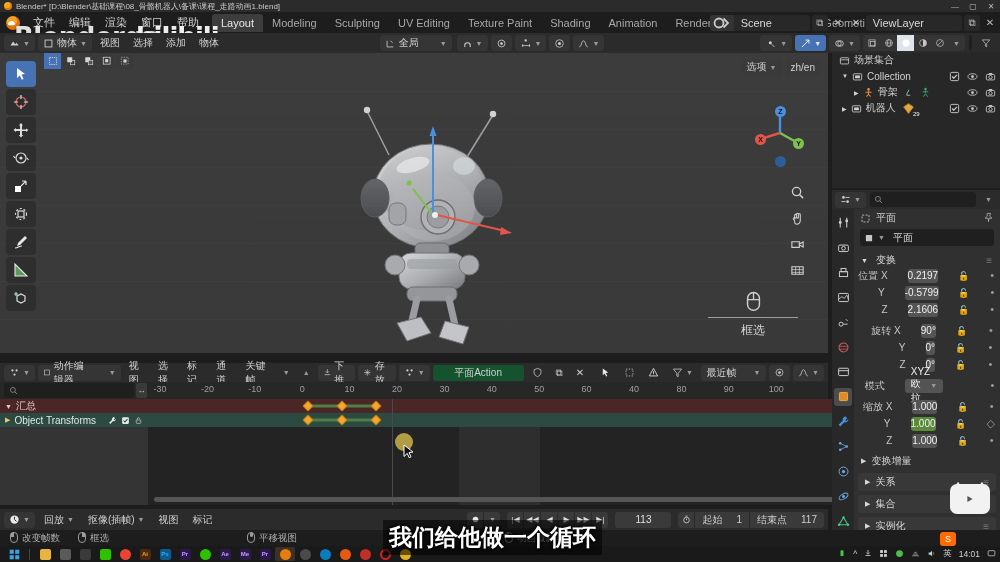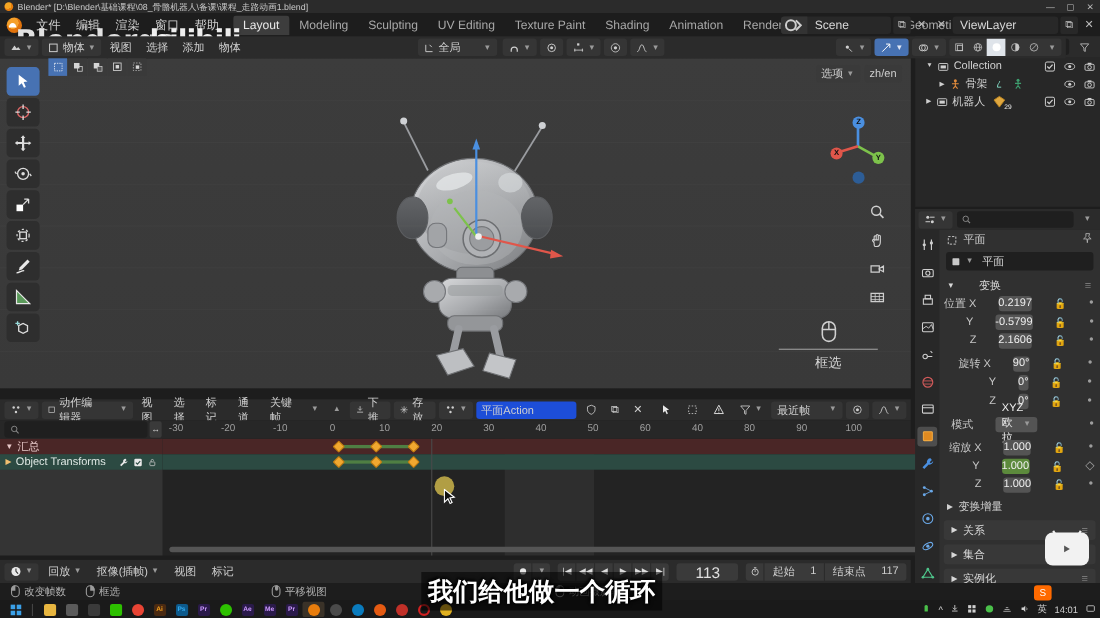--- a/index.html
+++ b/index.html
@@ -142,21 +142,21 @@
 
   
   .tl{
     position:absolute; left:0; top:509px; width:828px; height:21px; background:#2b2b2b;
     display:flex; align-items:center; gap:4px; padding:0 4px;
   }
   .tl-center{ display:flex; align-items:center; gap:1px; margin-left:auto; }
   .pbtn{ width:16px;height:16px;display:flex;align-items:center;justify-content:center;
     background:#3a3a3a; color:#ddd; font-size:8px;}
   .numfield{ height:16px; background:#3a3a3a; border-radius:3px; display:flex;align-items:center;
-    justify-content:center; font-size:14px; color:#e0e0e0; }
+    justify-content:center; font-size:10px; color:#e0e0e0; }
   .lblfield{ height:16px; background:#3a3a3a; border-radius:3px; display:flex;align-items:center;
     gap:14px; padding:0 7px; font-size:10px; color:#cfcfcf; }
 
   
   .outliner{
     position:absolute; left:832px; top:33px; width:168px; height:155px; background:#272727;
   }
   .ol-head{ height:19px; background:#2b2b2b; display:flex; align-items:center; gap:4px; padding:0 4px;}
   .ol-search{ flex:1; height:15px; background:#1f1f1f; border-radius:3px; display:flex;align-items:center;
     padding-left:16px; position:relative; }
@@ -172,21 +172,21 @@
   .props-search{ flex:1; height:15px; background:#1f1f1f; border-radius:3px; display:flex;align-items:center;
      padding-left:16px; position:relative; }
   .ptabs{ position:absolute; left:0; top:19px; width:22px; bottom:0; background:#282828;
     display:flex; flex-direction:column; align-items:center; padding-top:5px; gap:7px;}
   .ptab{ width:18px;height:18px; display:flex;align-items:center;justify-content:center; border-radius:3px;}
   .ptab.on{ background:#4d4d4d; }
   .pbody{ position:absolute; left:22px; right:0; top:19px; bottom:0; overflow:hidden; }
   .bread{ height:18px; display:flex; align-items:center; gap:5px; padding:0 6px; font-size:10px; color:#cfcfcf;}
   .idfield{ margin:2px 6px 6px; height:17px; background:#1f1f1f; border-radius:3px;
     display:flex; align-items:center; gap:4px; padding:0 4px; font-size:10px; }
-  .panel-title{ display:flex; align-items:center; gap:22px; height:16px; padding:0 7px; font-size:10px; color:#d8d8d8;}
+  .panel-title{ display:flex; align-items:center; gap:8px; height:16px; padding:0 7px; font-size:10px; color:#d8d8d8;}
   .prow{ display:flex; align-items:center; height:15px; margin:0 5px 2px 0; gap:20px; }
   .plabel{ width:52px; text-align:right; font-size:10px; color:#c6c6c6; }
   .pval{ flex:1; height:14px; background:#545454; border-radius:3px; display:flex;
     align-items:center; justify-content:center; font-size:10px; color:#eee;}
   .pval.green{ background:#5c8a3c; }
   .pval.drop{ background:#545454; justify-content:space-between; padding:0 6px; }
   .lockico{ width:11px; color:#a8a8a8; font-size:9px; text-align:center;}
   .dotico{ width:9px; color:#9d9d9d; font-size:11px; text-align:center; line-height:9px;}
   .subpanel{ height:18px; background:#383838; margin:4px 4px 0; border-radius:3px;
     display:flex; align-items:center; gap:5px; padding:0 7px; font-size:10px;}
@@ -677,21 +677,21 @@
       <span>存放</span>
     </div>
     <div class="hbtn">
       <svg width="11" height="11" viewBox="0 0 16 16">
           <circle cx="5" cy="5" r="1.6" fill="#cfcfcf"></circle>
           <circle cx="11" cy="5" r="1.6" fill="#cfcfcf"></circle>
           <circle cx="8" cy="11" r="1.6" fill="#cfcfcf"></circle>
         </svg>
       <span class="caret">▼</span>
     </div>
-    <div class="hbtn" style="width:110px;justify-content:flex-start;background:#1d4ed8">
+    <div class="hbtn" style="width:110px;justify-content:center;background:#14532d">
       <span>平面Action</span>
     </div>
     <div class="hbtn flat">
       <svg width="11" height="11" viewBox="0 0 16 16">
           <path d="M8 2l5 2v4c0 3-2.5 5-5 6-2.5-1-5-3-5-6V4z" fill="none" stroke="#cfcfcf" stroke-width="1.1"></path>
         </svg>
     </div>
     <div class="hbtn flat">⧉</div>
     <div class="hbtn flat">✕</div>
     <div style="flex:1"></div>
@@ -878,20 +878,27 @@
             <path d="M10.3 10.3L14 14" stroke="#8a8a8a" stroke-width="1.7"></path>
           </svg>
       </div>
       <div class="hbtn flat">
         <svg width="10" height="10" viewBox="0 0 16 16">
             <path d="M2 3h12l-5 6v5l-2-1V9z" fill="none" stroke="#cfcfcf" stroke-width="1.1"></path>
           </svg>
       </div>
     </div>
 
+    <div class="ol-row" style="padding-left:7px">
+      <svg width="11" height="11" viewBox="0 0 16 16" style="margin-right:4px">
+          <rect x="2" y="4" width="12" height="9" rx="1" fill="none" stroke="#cfcfcf" stroke-width="1.2"></rect>
+          <path d="M2 7h12" stroke="#cfcfcf" stroke-width="1.2"></path>
+        </svg>
+      <span>场景集合</span>
+    </div>
 
     <div class="ol-row" style="padding-left:10px">
       <span style="font-size:6px;color:#cfcfcf;margin-right:4px">▼</span>
       <svg width="11" height="11" viewBox="0 0 16 16" style="margin-right:4px">
           <rect x="2" y="4" width="12" height="9" rx="1" fill="none" stroke="#cfcfcf" stroke-width="1.2"></rect>
           <rect x="4.5" y="6.5" width="7" height="4" fill="#cfcfcf"></rect>
         </svg>
       <span>Collection</span>
       <span class="ol-icons">
         <svg viewBox="0 0 16 16">

